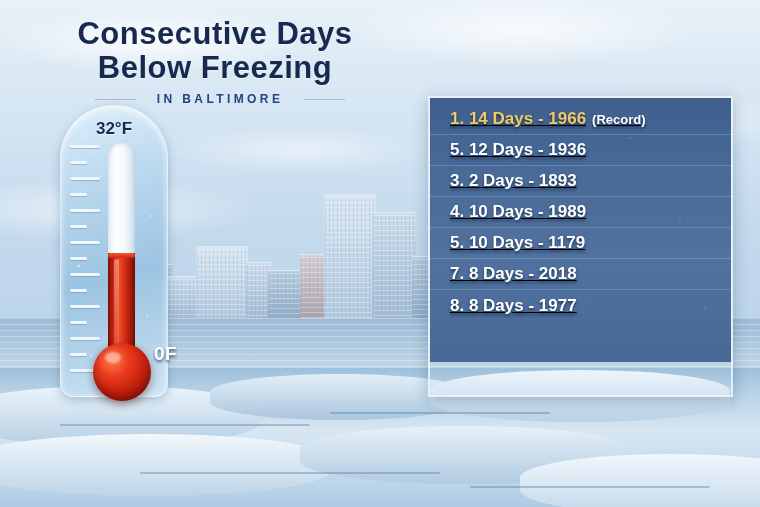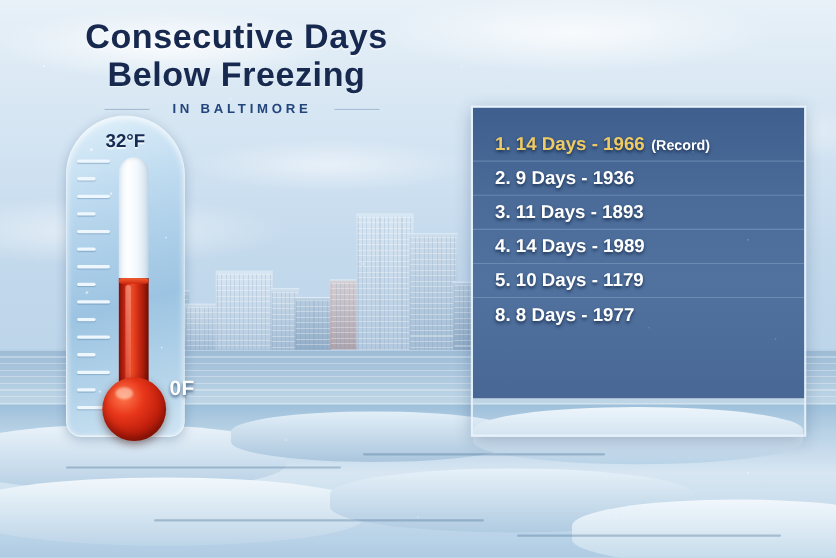--- a/index.html
+++ b/index.html
@@ -172,23 +172,24 @@
     height:33px; width:100%;
     background:linear-gradient(180deg,#cfe2f3 0%,#bed7ee 45%,#cfe3f4 100%);
     display:flex; align-items:center; justify-content:center;
     border-bottom:1px solid rgba(255,255,255,.75);
   }
   .panel-header span {
     color:#152a52; font-size:17px; font-weight:bold; letter-spacing:1.1px;
     text-shadow:0 1px 0 rgba(255,255,255,.55);
   }
   .panel-body {
-    position:relative; height:calc(100% - 33px); padding:18px 0 0 0;
+    position:relative; height:calc(100% - 33px); padding:6px 0 0 0;
     background:linear-gradient(180deg,#3f5f8e 0%,#4a6b98 30%,#51729f 60%,#486794 100%);
     overflow:hidden;
+    text-decoration:underline;
   }
   .panel-body::before{
     content:""; position:absolute; inset:0; pointer-events:none;
     background:
       radial-gradient(circle 2px at 200px 40px, rgba(255,255,255,.35), transparent 60%),
       radial-gradient(circle 2px at 250px 120px, rgba(255,255,255,.3), transparent 60%),
       radial-gradient(circle 1.5px at 160px 200px, rgba(255,255,255,.3), transparent 60%),
       radial-gradient(circle 2px at 275px 210px, rgba(255,255,255,.25), transparent 60%),
       radial-gradient(circle 1.5px at 120px 90px, rgba(255,255,255,.25), transparent 60%);
   }
@@ -287,30 +288,33 @@
     <div class="therm-bottom-label">0F</div>
   </div>
 
   <div class="panel">
     <div class="panel-body" id="streak-rows">
         <div class="row gold">
           <span class="rtxt">1. 14 Days - 1966</span>
           <span class="rtag">(Record)</span>
         </div>
         <div class="row">
-          <span class="rtxt">2. 9 Days - 1936</span>
-        </div>
-        <div class="row">
-          <span class="rtxt">3. 11 Days - 1893</span>
-        </div>
-        <div class="row">
-          <span class="rtxt">4. 14 Days - 1989</span>
+          <span class="rtxt">5. 12 Days - 1936</span>
+        </div>
+        <div class="row">
+          <span class="rtxt">3. 2 Days - 1893</span>
+        </div>
+        <div class="row">
+          <span class="rtxt">4. 10 Days - 1989</span>
         </div>
         <div class="row">
           <span class="rtxt">5. 10 Days - 1179</span>
         </div>
         <div class="row">
+          <span class="rtxt">7. 8 Days - 2018</span>
+        </div>
+        <div class="row">
           <span class="rtxt">8. 8 Days - 1977</span>
         </div>
       </div>
   </div>
 
 </div>
 
 </body></html>

